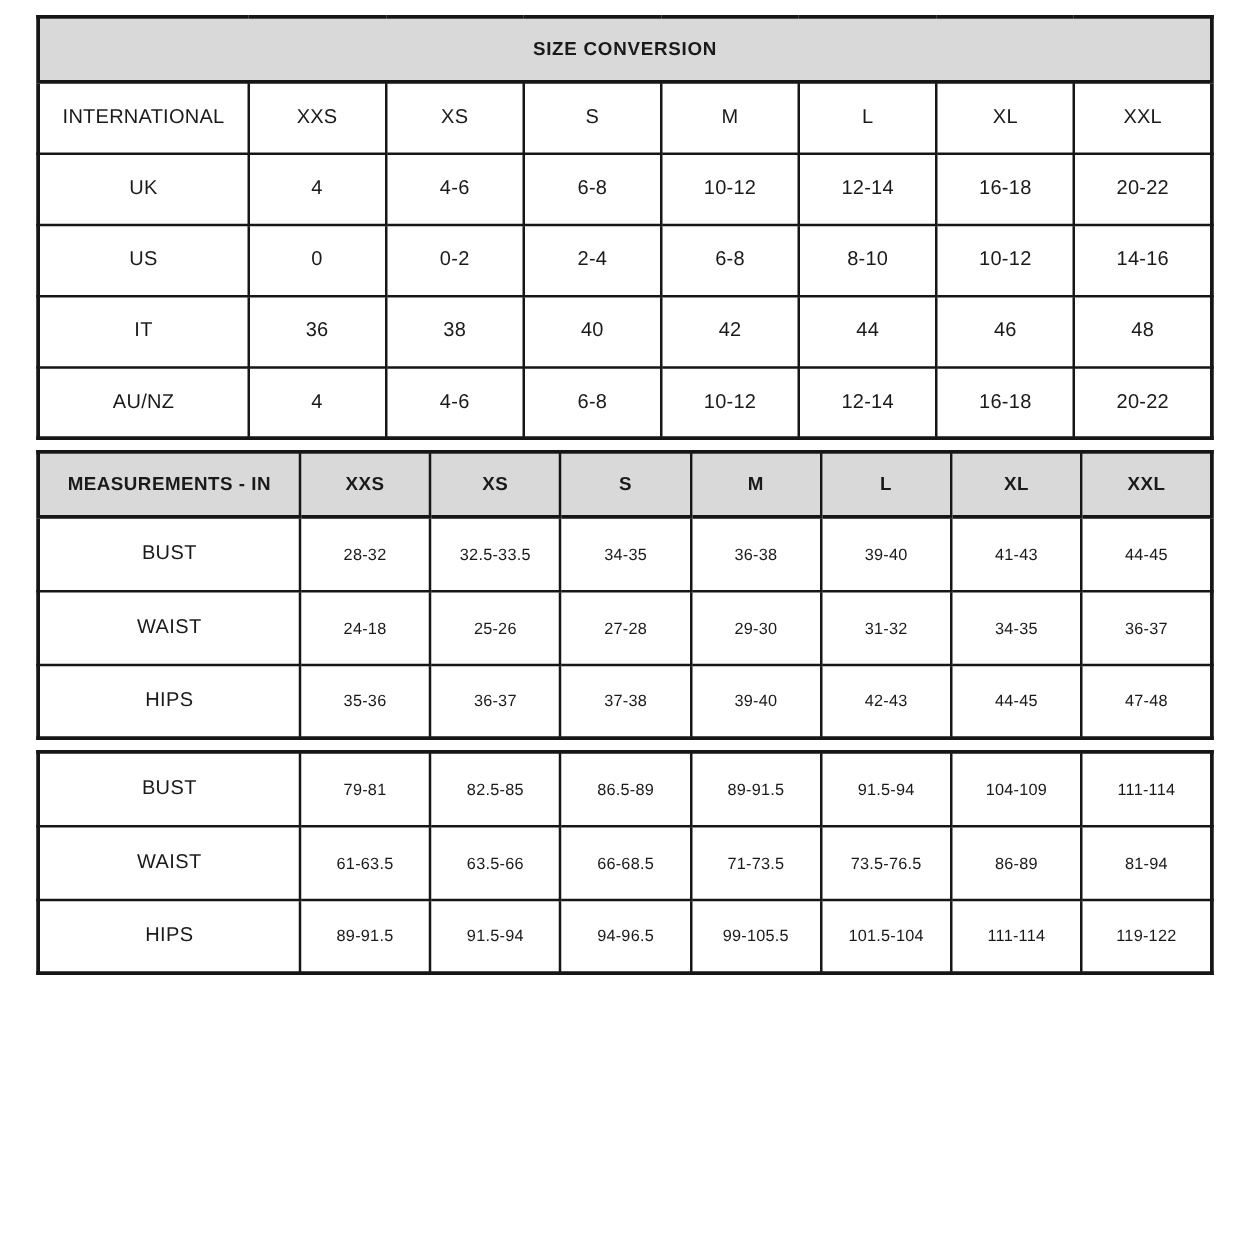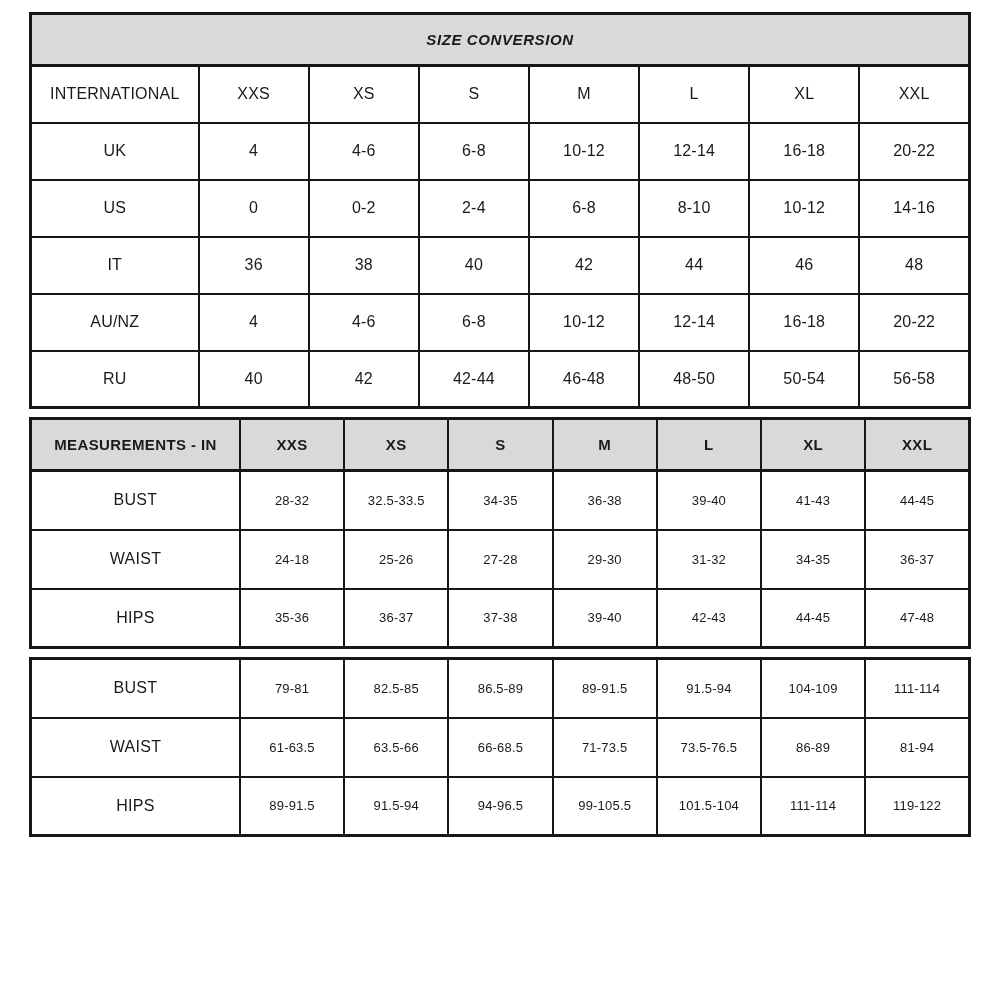--- a/index.html
+++ b/index.html
@@ -32,21 +32,21 @@
   table.tbl td {
     border: 2px solid var(--border);
     text-align: center;
     vertical-align: middle;
     color: var(--text);
     padding: 0 2px;
     overflow: hidden;
     white-space: nowrap;
   }
   
-  .t1 .title-row { height: 52px; font-style: italic; }
+  .t1 .title-row { height: 52px; }
   .t1 .t-title {
     background: var(--header-bg);
     font-weight: 700;
     font-size: 15px;
     letter-spacing: 0.6px;
     border-bottom: 3px solid var(--border);
   }
   .t1 tr { height: 57px; }
   .t1 td { font-size: 16px; letter-spacing: 0.2px; }
   .c-lbl1 { width: 17.9%; }
@@ -131,30 +131,20 @@
       <tr>
         <td class="lbl">AU/NZ</td>
         <td>4</td>
         <td>4-6</td>
         <td>6-8</td>
         <td>10-12</td>
         <td>12-14</td>
         <td>16-18</td>
         <td>20-22</td>
       </tr>
-      <tr>
-        <td class="lbl">RU</td>
-        <td>40</td>
-        <td>42</td>
-        <td>42-44</td>
-        <td>46-48</td>
-        <td>48-50</td>
-        <td>50-54</td>
-        <td>56-58</td>
-      </tr>
     </tbody>
   </table>
 
   <table class="tbl mt">
     <colgroup>
       <col class="c-lbl2">
         <col class="c-sz2">
         <col class="c-sz2">
         <col class="c-sz2">
         <col class="c-sz2">

